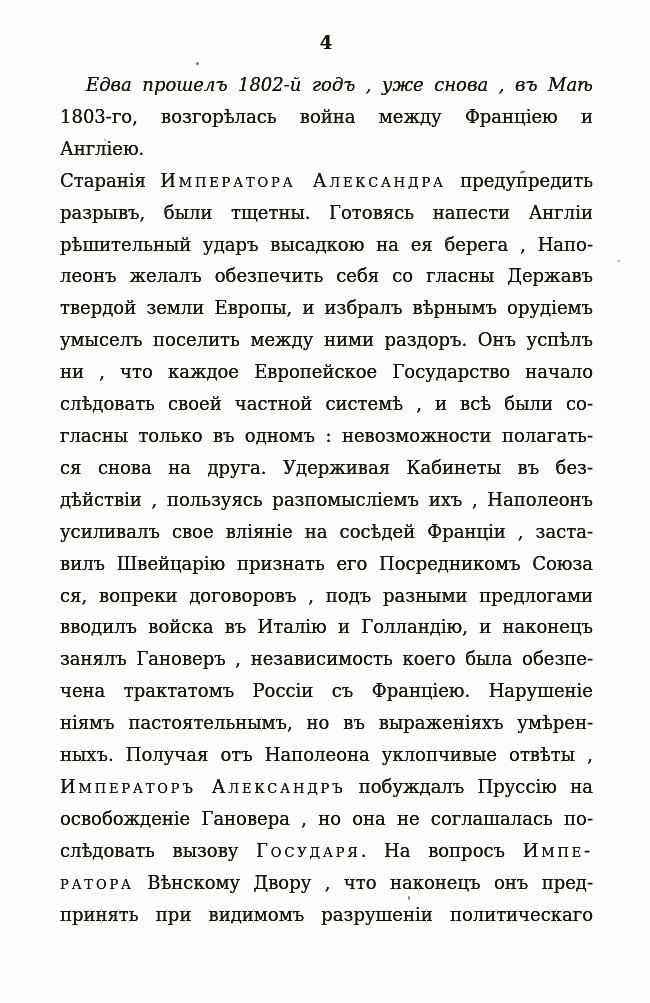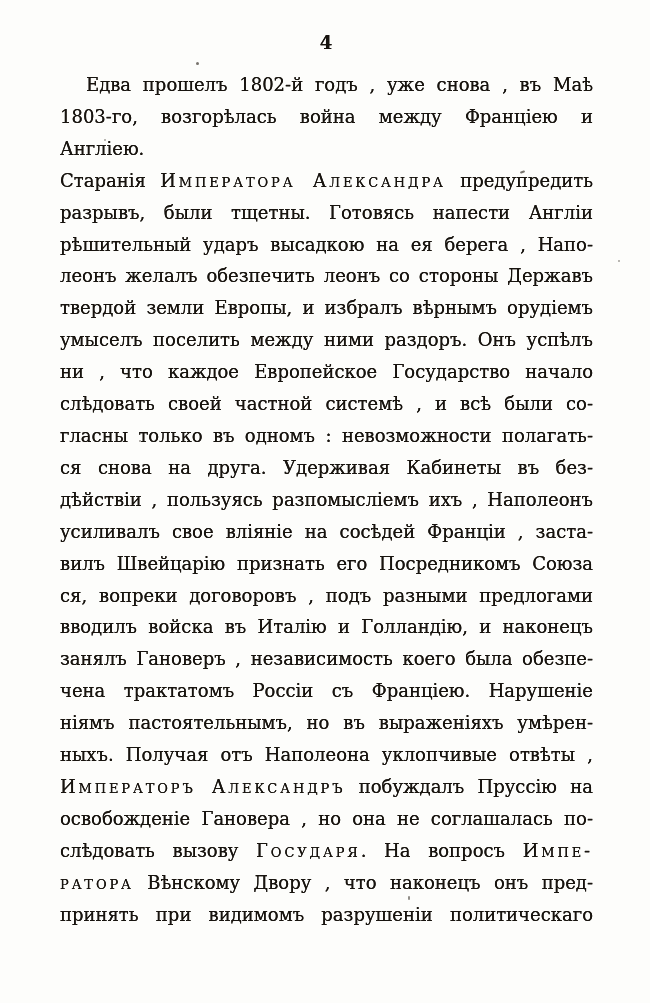--- a/index.html
+++ b/index.html
@@ -28,21 +28,21 @@
     text-shadow: 0 0 0.6px currentColor;
   }
   .line {
     font-size: 18px;
     line-height: 31.9px;
     text-align: justify;
     text-align-last: justify;
     text-shadow: 0 0 0.55px currentColor;
     white-space: normal;
   }
-  .line.indent { text-indent: 26px; }
+  .line.indent { text-indent: 26px; font-style: italic; }
   .sc {
     font-variant: small-caps;
     letter-spacing: 0.16em;
   }
   .speck {
     position: absolute;
     background: #4a443c;
     border-radius: 50%;
     opacity: 0.75;
   }
@@ -58,21 +58,21 @@
 
 <div class="page">
   <div class="content">
     <div class="page-number">4</div>
     <div>
         <div class="line indent"><span>Едва прошелъ 1802-й годъ , уже снова , въ Маѣ</span></div>
         <div class="line"><span>1803-го, возгорѣлась война между Франціею и Англіею.</span></div>
         <div class="line"><span>Старанія </span><span class="sc">Императора Александра</span><span> предупредить</span></div>
         <div class="line"><span>разрывъ, были тщетны. Готовясь напести Англіи</span></div>
         <div class="line"><span>рѣшительный ударъ высадкою на ея берега , Напо-</span></div>
-        <div class="line"><span>леонъ желалъ обезпечить леонъ со стороны Державъ</span></div>
+        <div class="line"><span>леонъ желалъ обезпечить себя со гласны Державъ</span></div>
         <div class="line"><span>твердой земли Европы, и избралъ вѣрнымъ орудіемъ</span></div>
         <div class="line"><span>умыселъ поселить между ними раздоръ. Онъ успѣлъ</span></div>
         <div class="line"><span>ни , что каждое Европейское Государство начало</span></div>
         <div class="line"><span>слѣдовать своей частной системѣ , и всѣ были со-</span></div>
         <div class="line"><span>гласны только въ одномъ : невозможности полагать-</span></div>
         <div class="line"><span>ся снова на друга. Удерживая Кабинеты въ без-</span></div>
         <div class="line"><span>дѣйствіи , пользуясь разпомысліемъ ихъ , Наполеонъ</span></div>
         <div class="line"><span>усиливалъ свое вліяніе на сосѣдей Франціи , заста-</span></div>
         <div class="line"><span>вилъ Швейцарію признать его Посредникомъ Союза</span></div>
         <div class="line"><span>ся, вопреки договоровъ , подъ разными предлогами</span></div>

